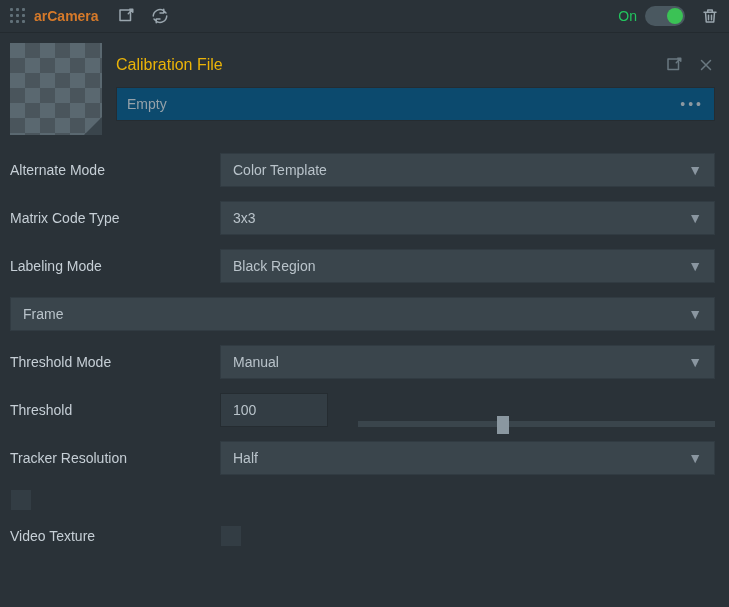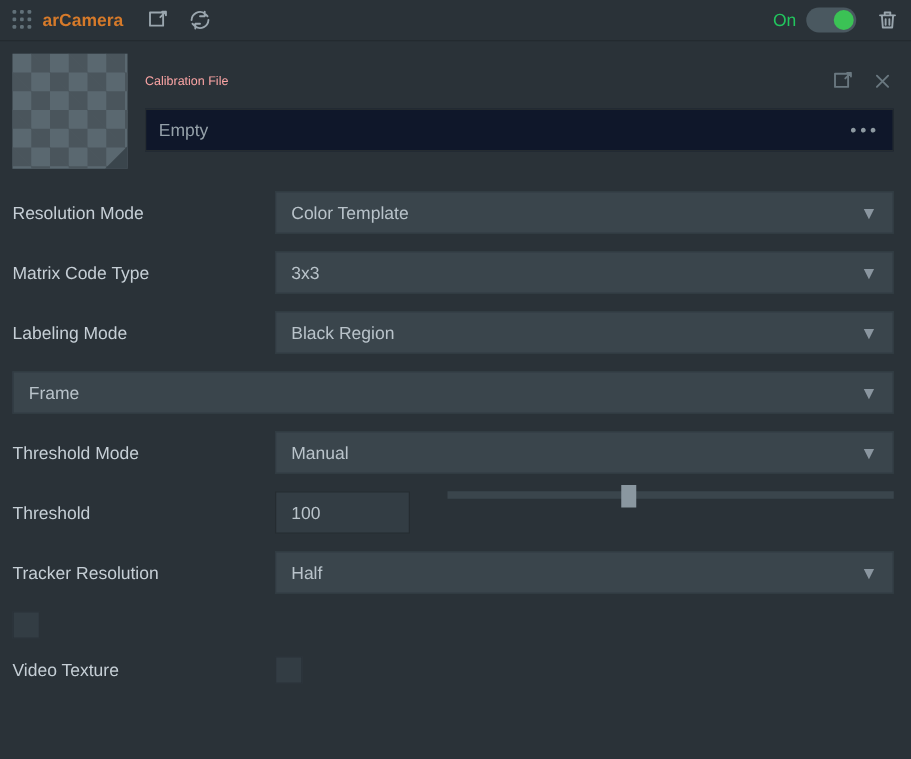--- a/index.html
+++ b/index.html
@@ -19,33 +19,33 @@
 .body{padding:10px 14px 10px 10px}
 .calib-row{display:flex;gap:14px;margin-bottom:18px}
 .checker{width:92px;height:92px;position:relative;background:#5a6870;flex-shrink:0}
 .checker::before{content:"";position:absolute;inset:0;
  background:linear-gradient(45deg,#4a555c 25%,transparent 25%,transparent 75%,#4a555c 75%),
             linear-gradient(45deg,#4a555c 25%,transparent 25%,transparent 75%,#4a555c 75%);
  background-size:30px 30px;background-position:0 0,15px 15px}
 .checker::after{content:"";position:absolute;right:0;bottom:0;border-style:solid;border-width:0 0 18px 18px;border-color:transparent transparent #3a454c transparent}
 .calib-right{flex:1;display:flex;flex-direction:column}
 .calib-top{display:flex;align-items:center;height:44px}
-.calib-top .lbl{flex:1;color:#fca5a5;font-size:10px}
+.calib-top .lbl{flex:1;color:#eab308;font-size:16px}
 .calib-top .iconbtn{margin-left:14px;color:#6a7880}
 .closebtn{font-size:20px;}
-.calib-input{background:#0f172a;border:1px solid #252c31;padding:8px 10px;display:flex;align-items:center;color:#95a1a9}
+.calib-input{background:#0c4a6e;border:1px solid #252c31;padding:8px 10px;display:flex;align-items:center;color:#95a1a9}
 .calib-input .dots{margin-left:auto;letter-spacing:3px;color:#8d99a1}
 
 .row{display:flex;align-items:center;margin:0 0 14px}
 .rlabel{width:210px;color:#c6cfd6}
 .rctrl{flex:1}
 .select{background:#3a454c;border:1px solid #313b42;padding:8px 12px;display:flex;align-items:flex-start;color:#b9c3ca;cursor:pointer}
 .select .caret{margin-left:auto;color:#8a96a0}
 .numin{background:#333d44;border:1px solid #252c31;padding:8px 12px;width:108px;box-sizing:border-box;color:#b9c3ca}
-.slider-row{display:flex;align-items:flex-start;gap:30px}
+.slider-row{display:flex;align-items:flex-end;gap:30px}
 .slider{flex:1;height:6px;background:#3a454c;position:relative}
 .slider .thumb{position:absolute;top:-5px;width:12px;height:18px;background:#8a97a0;left:39%}
 .checkbox{width:22px;height:22px;background:#333d44;border:1px solid #2a3238;box-sizing:border-box}
 
 svg{fill:none;stroke:currentColor;stroke-width:2;stroke-linecap:round;stroke-linejoin:round}
 </style>
 </head>
 <body>
 <div class="panel">
 
@@ -104,21 +104,21 @@
         </span>
       </div>
       <div class="calib-input">
         <span>Empty</span>
         <span class="dots">•••</span>
       </div>
     </div>
   </div>
 
   <div class="row">
-    <div class="rlabel">Resolution Mode</div>
+    <div class="rlabel">Alternate Mode</div>
     <div class="rctrl">
           <div class="select">
             <span>Color Template</span>
             <span class="caret">▼</span>
           </div>
         </div>
   </div>
   <div class="row">
     <div class="rlabel">Matrix Code Type</div>
     <div class="rctrl">

